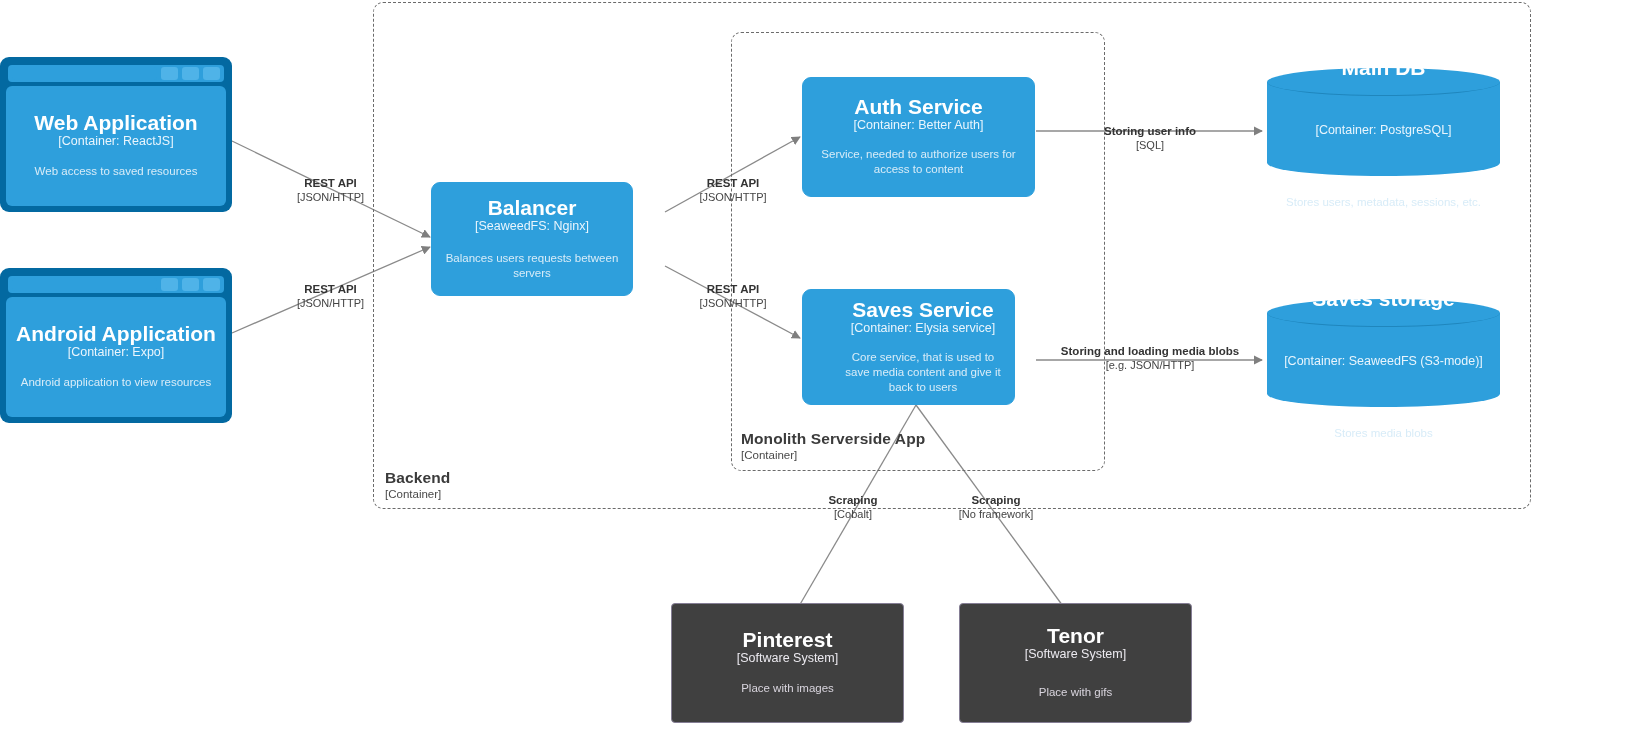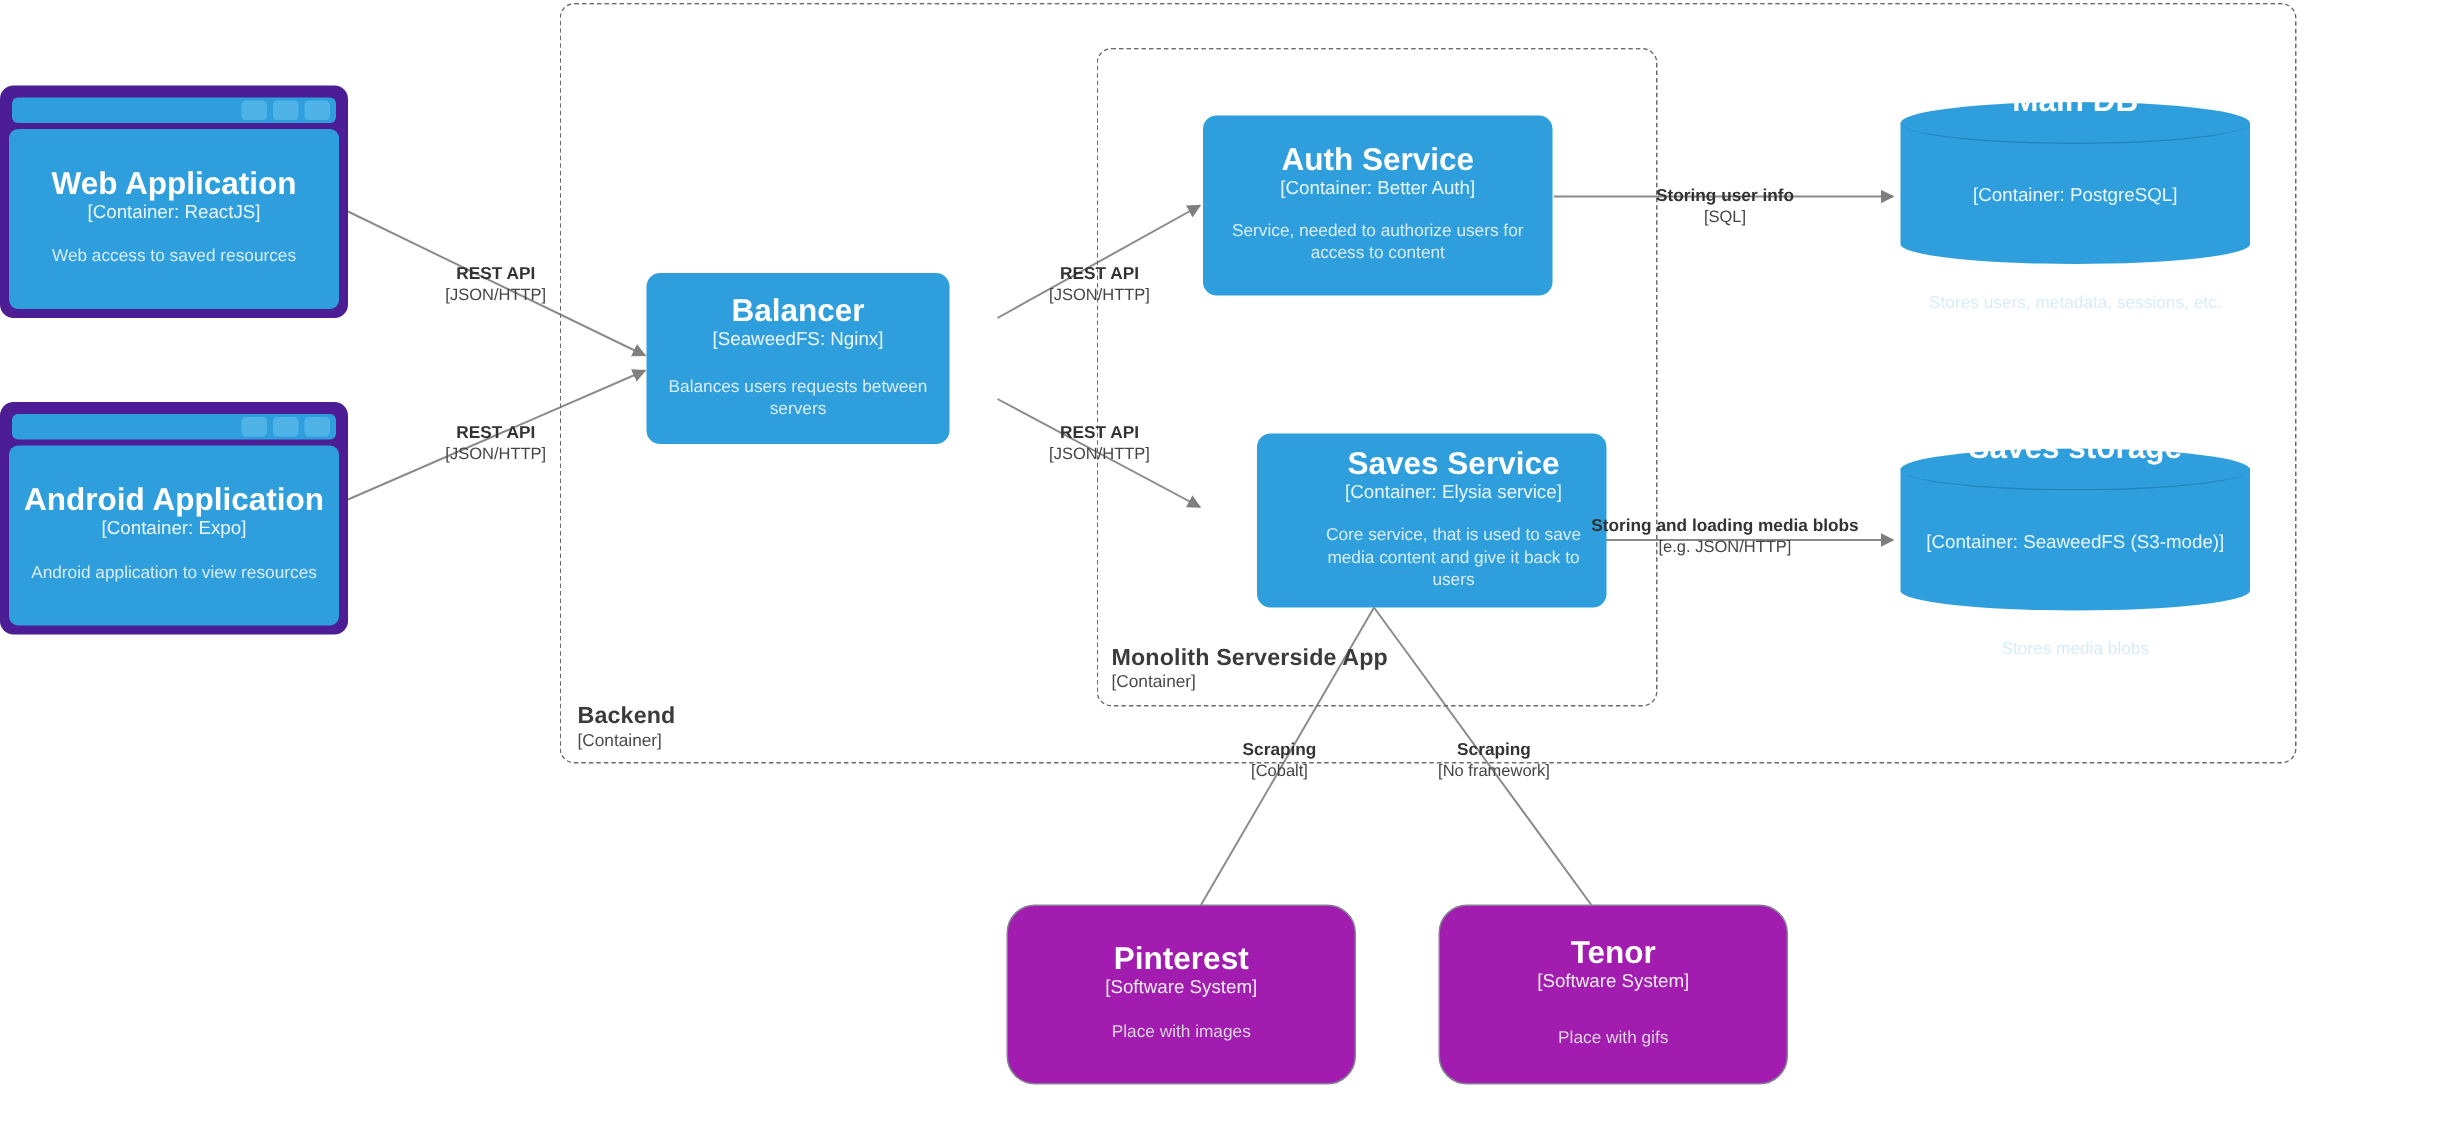--- a/index.html
+++ b/index.html
@@ -16,24 +16,24 @@
   
   .n-title{font-size:21px;font-weight:bold;color:#ffffff;line-height:20px;text-align:center;}
   .n-tech{font-size:12.5px;color:#e9f5fd;line-height:17px;text-align:center;}
   .n-desc{font-size:11.5px;color:#d8ecf8;line-height:15px;text-align:center;}
   .sys .n-tech{color:#eceaf0;}
   .sys .n-desc{color:#d9d5de;}
 
   
   .box{position:absolute;background:#2E9FDC;border:1px solid #2E9FDC;border-radius:9px;box-sizing:border-box;
        display:flex;flex-direction:column;align-items:center;justify-content:center;padding:6px 12px;}
-  .box.sys{background:#a21caf;border-color:#857E95;border-radius:19px;}
-
-  
-  .win{position:absolute;background:#4c1d95;border-radius:9px;box-sizing:border-box;padding:8px;}
+  .box.sys{background:#404040;border-color:#857E95;border-radius:4px;}
+
+  
+  .win{position:absolute;background:#0369a1;border-radius:9px;box-sizing:border-box;padding:8px;}
   .win-bar{height:17px;border-radius:4px;background:#2E9FDC;display:flex;align-items:center;
            justify-content:flex-end;gap:4px;padding:0 4px;box-sizing:border-box;}
   .win-dot{width:17px;height:13px;border-radius:3px;background:#4FB3E8;flex:0 0 auto;}
   .win-bar .win-fill{flex:1 1 auto;height:13px;border-radius:3px;background:#2E9FDC;}
   .win-body{position:absolute;left:6px;right:6px;top:29px;bottom:6px;background:#2E9FDC;border-radius:6px;
             display:flex;flex-direction:column;align-items:center;justify-content:center;padding:4px 10px;box-sizing:border-box;}
 
   
   .cyl{position:absolute;}
   .cyl-body{position:absolute;left:0;right:0;top:14px;bottom:0;background:#2E9FDC;
@@ -124,21 +124,21 @@
     <div class="n-tech">[SeaweedFS: Nginx]</div>
     <div class="n-desc" style="margin-top:16px;">Balances users requests between servers</div>
   </div>
 
   <div class="box" style="left:802px;top:77px;width:233px;height:120px;">
     <div class="n-title">Auth Service</div>
     <div class="n-tech">[Container: Better Auth]</div>
     <div class="n-desc" style="margin-top:13px;">Service, needed to authorize users for access to content</div>
   </div>
 
-  <div class="box" style="left:838px;top:289px;width:233px;height:116px;padding-left:41px;">
+  <div class="box" style="left:802px;top:289px;width:213px;height:116px;padding-left:41px;">
     <div class="n-title">Saves Service</div>
     <div class="n-tech">[Container: Elysia service]</div>
     <div class="n-desc" style="margin-top:13px;">Core service, that is used to save media content and give it back to users</div>
   </div>
 
   <div class="cyl" style="left:1267px;top:68px;width:233px;height:108px;">
     <div class="cyl-body"></div>
     <div class="cyl-top"></div>
     <div class="cyl-text">
       <div class="n-title">Main DB</div>

